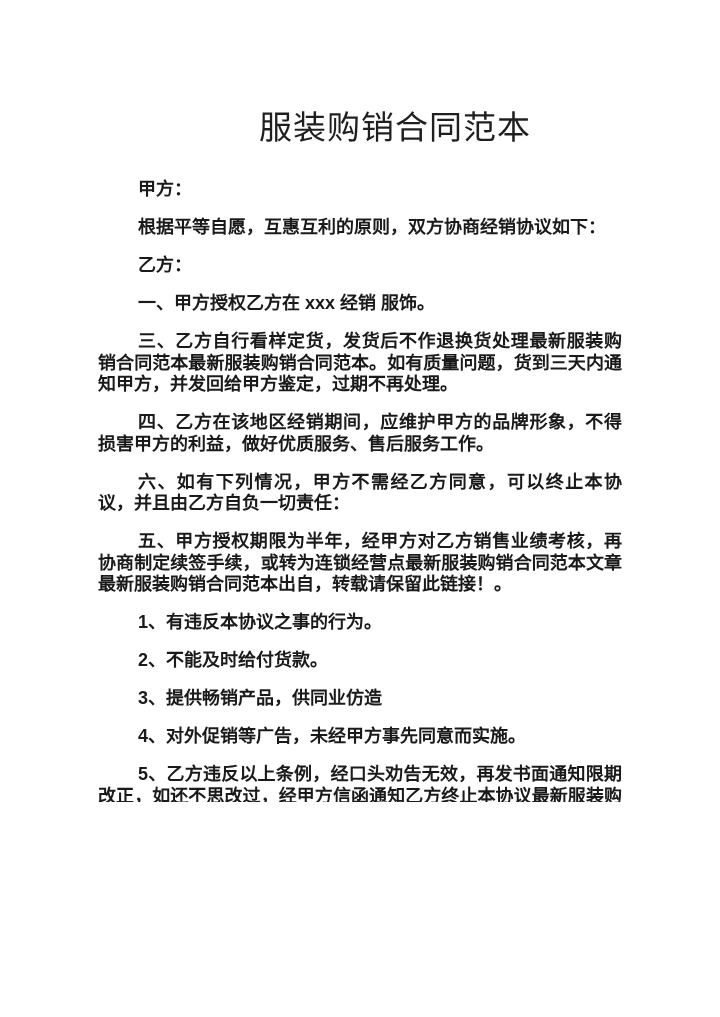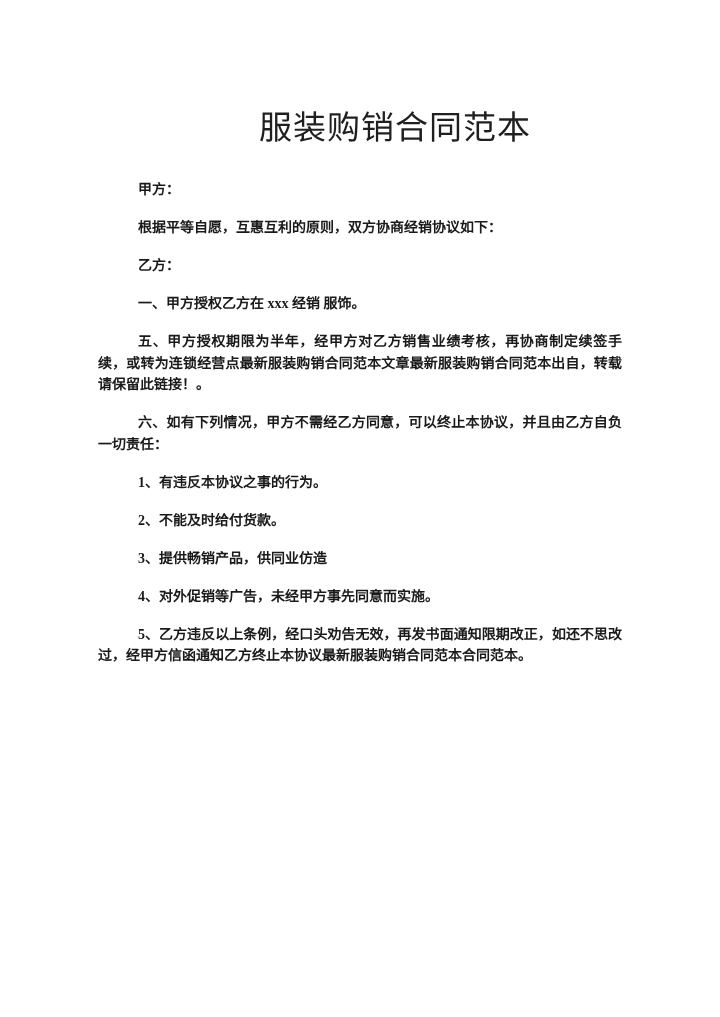--- a/index.html
+++ b/index.html
@@ -27,42 +27,44 @@
     
     padding-left: 70px;
     margin: 0 0 31px 0;
     color: #1f1f1f;
     white-space: nowrap;
   }
   .doc-body {
     width: 524px;
   }
   .para {
-    font-family: Liberation Serif, serif;
+    font-family: Liberation Sans, sans-serif;
     font-weight: 700;
-    font-size: 14px;
+    font-size: 18px;
     line-height: 21.5px;
     color: #1a1a1a;
     text-align: justify;
     text-indent: 40px;
     margin: 0 0 16.5px 0;
     word-break: break-all;
   }
 </style>
 </head>
 <body>
 
 <div class="page">
   <h1 class="doc-title">服装购销合同范本</h1>
   <div class="doc-body" id="doc-body">
       <p class="para">甲方：</p>
       <p class="para">根据平等自愿，互惠互利的原则，双方协商经销协议如下：</p>
       <p class="para">乙方：</p>
       <p class="para">一、甲方授权乙方在 xxx 经销  服饰。</p>
+      <p class="para">三、乙方自行看样定货，发货后不作退换货处理最新服装购销合同范本最新服装购销合同范本。如有质量问题，货到三天内通知甲方，并发回给甲方鉴定，过期不再处理。</p>
+      <p class="para">四、乙方在该地区经销期间，应维护甲方的品牌形象，不得损害甲方的利益，做好优质服务、售后服务工作。</p>
+      <p class="para">六、如有下列情况，甲方不需经乙方同意，可以终止本协议，并且由乙方自负一切责任：</p>
       <p class="para">五、甲方授权期限为半年，经甲方对乙方销售业绩考核，再协商制定续签手续，或转为连锁经营点最新服装购销合同范本文章最新服装购销合同范本出自，转载请保留此链接！。</p>
-      <p class="para">六、如有下列情况，甲方不需经乙方同意，可以终止本协议，并且由乙方自负一切责任：</p>
       <p class="para">1、有违反本协议之事的行为。</p>
       <p class="para">2、不能及时给付货款。</p>
       <p class="para">3、提供畅销产品，供同业仿造</p>
       <p class="para">4、对外促销等广告，未经甲方事先同意而实施。</p>
       <p class="para">5、乙方违反以上条例，经口头劝告无效，再发书面通知限期改正，如还不思改过，经甲方信函通知乙方终止本协议最新服装购销合同范本合同范本。</p>
     </div>
 </div>
 
 </body></html>

